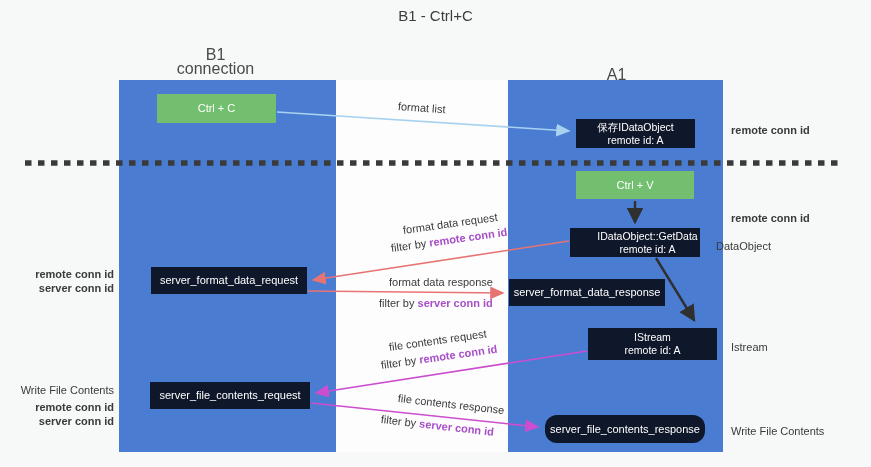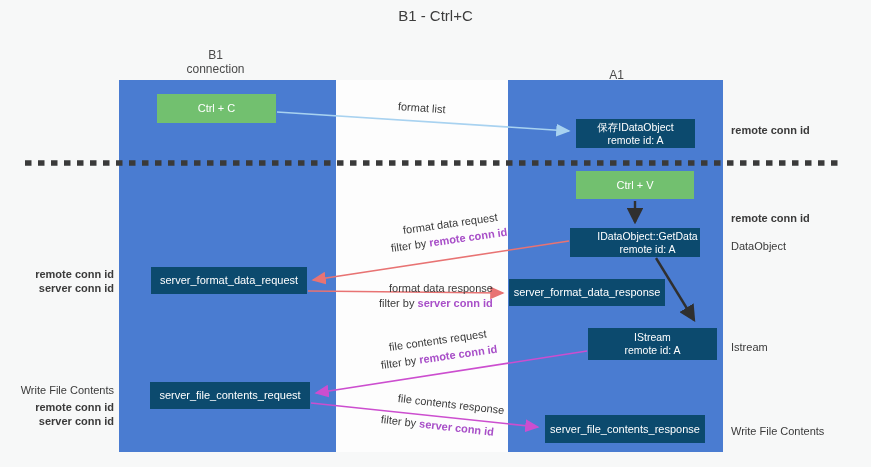--- a/index.html
+++ b/index.html
@@ -16,33 +16,33 @@
   .band{position:absolute;left:336px;top:80px;width:172px;height:372px;background:#fdfdfd;}
   .lane{position:absolute;top:80px;width:217px;height:372px;background:#4a7cd1;}
   .lane.left{left:119px;}
   .lane.right{left:508px;width:215px;}
   .title{
     position:absolute;left:0;top:6px;width:871px;
     text-align:center;color:#3d3d3d;font-size:15px;line-height:19px;
   }
   .lane-header{
     position:absolute;top:48px;width:217px;text-align:center;
-    color:#4a4a4a;font-size:12px;line-height:14px;
+    color:#4a4a4a;font-size:16px;line-height:14px;
   }
   .lane-header.left{left:107px;}
   .lane-header.right{left:508px;margin-top:20px;}
   svg.arrows{position:absolute;left:0;top:0;pointer-events:none;}
   .box{
     position:absolute;display:flex;flex-direction:column;
     align-items:center;justify-content:center;
     color:#ffffff;font-size:11px;line-height:13px;text-align:center;
     box-sizing:border-box;
   }
   .box.green{background:#72c06f;}
-  .box.orange{background:#0c4a6e;}
+  .box.orange{background:#0f172a;}
   .box .l2{font-size:10.5px;}
   .flabel{
     position:absolute;white-space:nowrap;
     color:#3a3a3a;font-size:11px;transform-origin:left center;
   }
   .rot-up{transform:rotate(-8deg);}
   .rot-dn{transform:rotate(6.5deg);}
   .rot-sl{transform:rotate(4deg);}
   .purple{color:#a84fc8;font-weight:bold;}
   .greentx{color:#55b865;font-weight:bold;}
@@ -103,21 +103,21 @@
 
   <div class="box orange" style="left:588px;top:328px;width:129px;height:32px;">
     <div class="l2">IStream</div>
     <div class="l2">remote id: A</div>
   </div>
 
   <div class="box orange" style="left:150px;top:382px;width:160px;height:27px;text-align:right;">
     <div>server_file_contents_request</div>
   </div>
 
-  <div class="box orange" style="left:545px;top:415px;width:160px;height:28px;">
+  <div class="box orange" style="left:545px;top:415px;width:160px;height:28px;border-radius:12px;">
     <div>server_file_contents_response</div>
   </div>
 
   <svg class="arrows" width="871" height="467" viewBox="0 0 871 467">
     <defs>
       <marker id="mBlue" markerWidth="9" markerHeight="8" refX="8" refY="4" orient="auto">
         <path d="M0,0 L9,4 L0,8 z" fill="#a8d2f0"></path>
       </marker>
       <marker id="mSalmon" markerWidth="9" markerHeight="8" refX="8" refY="4" orient="auto">
         <path d="M0,0 L9,4 L0,8 z" fill="#e87373"></path>
@@ -144,21 +144,21 @@
     <line x1="311" y1="403" x2="538" y2="427" stroke="#cc4ecf" stroke-width="1.6" marker-end="url(#mMagenta)"></line>
   </svg>
 
   <div class="flabel rot-sl" style="left:398px;top:100px;">format list</div>
 
   <div class="flabel rot-up" style="left:403px;top:224px;">format data request</div>
   <div class="flabel rot-up" style="left:391px;top:242px;">
     <span>filter by </span><span class="purple">remote conn id</span>
   </div>
 
-  <div class="flabel" style="left:389px;top:276px;margin-top:6px;">format data response</div>
+  <div class="flabel" style="left:389px;top:276px;">format data response</div>
   <div class="flabel" style="left:379px;top:297px;">
     <span>filter by </span><span class="purple">server conn id</span>
   </div>
 
   <div class="flabel rot-up" style="left:389px;top:341px;">file contents request</div>
   <div class="flabel rot-up" style="left:381px;top:359px;">
     <span>filter by </span><span class="purple">remote conn id</span>
   </div>
 
   <div class="flabel rot-dn" style="left:398px;top:392px;">file contents response</div>
@@ -168,17 +168,17 @@
 
   <div class="side ralign purple" style="left:10px;top:268px;">remote conn id</div>
   <div class="side ralign greentx" style="left:10px;top:282px;">server conn id</div>
 
   <div class="side ralign" style="left:10px;top:384px;">Write File Contents</div>
   <div class="side ralign purple" style="left:10px;top:401px;">remote conn id</div>
   <div class="side ralign greentx" style="left:10px;top:415px;">server conn id</div>
 
   <div class="side purple" style="left:731px;top:124px;">remote conn id</div>
   <div class="side purple" style="left:731px;top:212px;">remote conn id</div>
-  <div class="side" style="left:731px;top:240px;">DataObject</div>
+  <div class="side" style="left:716px;top:240px;">DataObject</div>
   <div class="side" style="left:731px;top:341px;">Istream</div>
   <div class="side" style="left:731px;top:425px;">Write File Contents</div>
 
 </div>
 
 </body></html>

